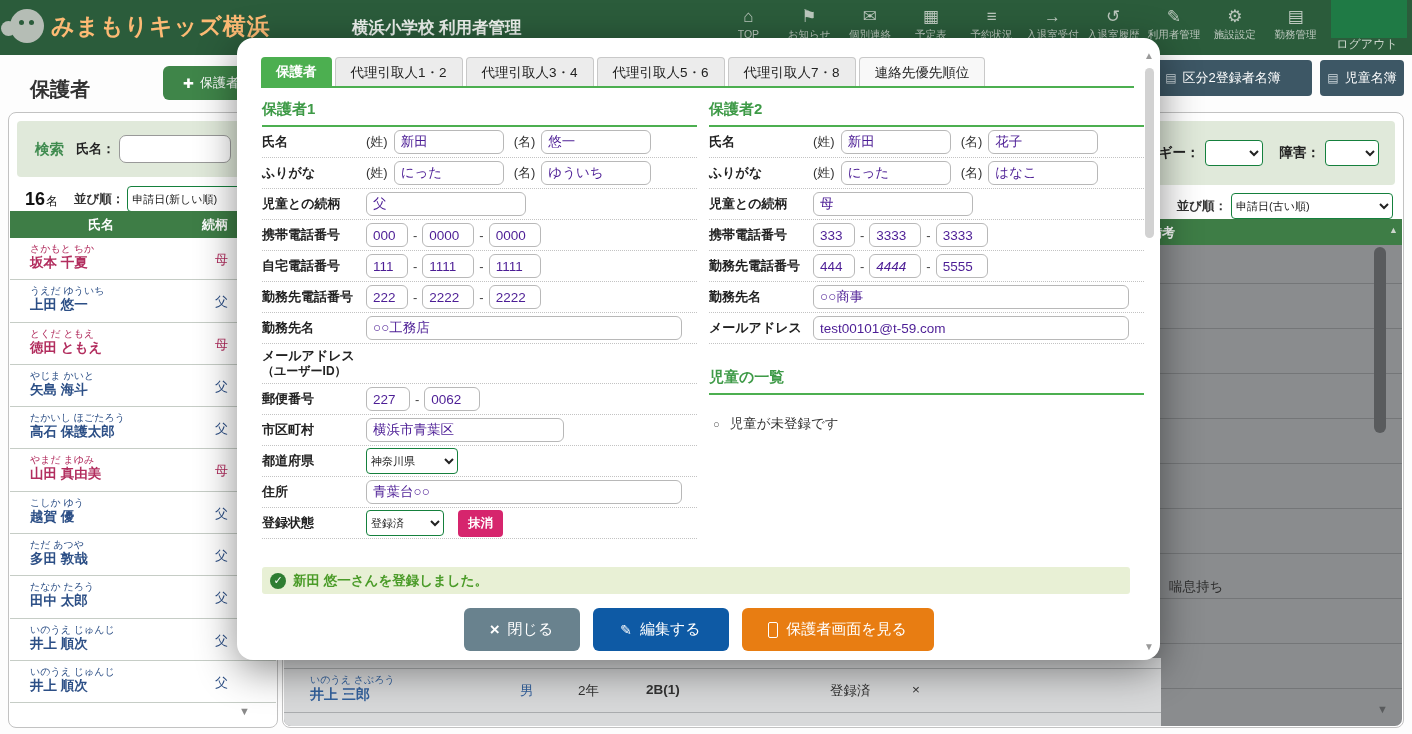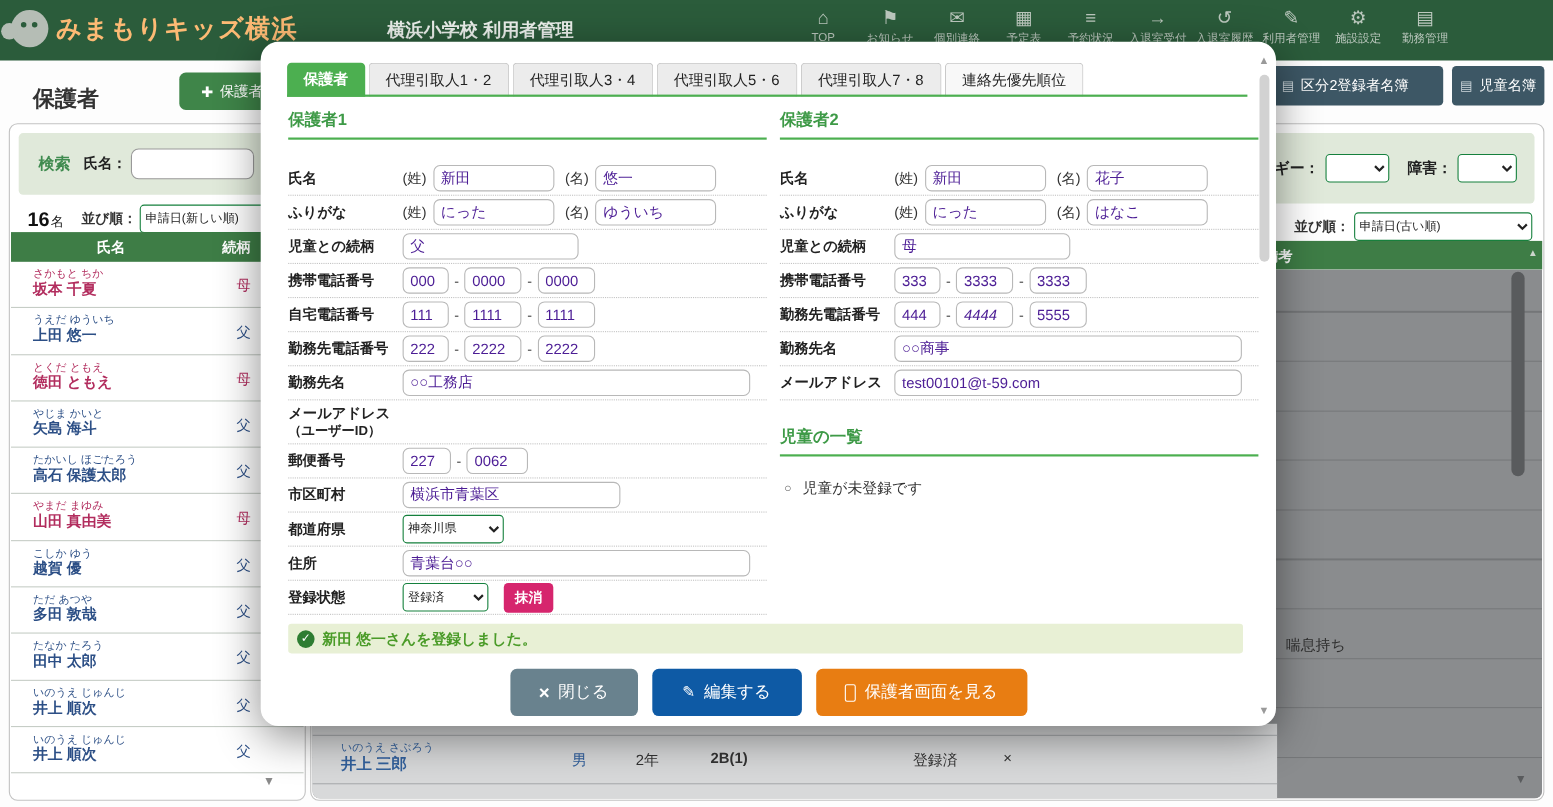--- a/index.html
+++ b/index.html
@@ -79,21 +79,21 @@
   
   .modal { position:absolute; left:237px; top:38px; width:923px; height:622px; background:#fff; border-radius:16px; box-shadow:0 10px 40px rgba(0,0,0,0.45); z-index:10; }
   .tabs { position:absolute; left:24px; top:19px; display:flex; gap:3px; }
   .tab { font-size:13.5px; padding:6px 15px; border-radius:4px 4px 0 0; cursor:pointer; white-space:nowrap; }
   .tab.active { background:#4caf50; color:#fff; font-weight:bold; }
   .tab.inactive { background:#ececec; border:1px solid #c9c9c9; border-bottom:none; color:#222; }
   .tab.light { background:#f8f8f8; }
   .tab-line { position:absolute; left:24px; right:26px; top:48px; height:2px; background:#4caf50; }
   .cols { position:absolute; left:25px; top:62px; display:flex; gap:12px; }
   .col { width:435px; }
-  .sec-head { color:#3e9a47; font-size:15px; font-weight:bold; padding-bottom:6px; border-bottom:2px solid #4caf50; margin-bottom:20px; }
+  .sec-head { color:#3e9a47; font-size:15px; font-weight:bold; padding-bottom:6px; border-bottom:2px solid #4caf50; margin-bottom:0; }
   .frow { min-height:31px; display:flex; align-items:center; border-bottom:1px dotted #c3c3c3; }
   .frow.tall { min-height:40px; }
   .flabel { width:104px; font-size:13px; font-weight:bold; color:#222; flex-shrink:0; line-height:1.25; }
   .flabel .l2 { font-size:12px; display:block; }
   .fcontent { display:flex; align-items:center; gap:4px; font-size:13px; }
   .fcontent input { height:24px; border:1.5px solid #b8b8b8; border-radius:6px; padding:0 6px; font-size:13.5px; color:#4c1d95; font-family:inherit; }
   .fcontent .pfx { margin:0 2px 0 6px; }
   .fcontent .pfx:first-child { margin-left:0; }
   .dash { color:#444; margin:0 1px; }
   .del-btn { background:#d6256d; color:#fff; border:none; border-radius:4px; font-size:12.5px; font-weight:bold; padding:5px 10px; margin-left:10px; cursor:pointer; }
@@ -160,20 +160,24 @@
       </div>
       <div class="nav-item">
         <span class="nav-ico">⚙</span>
         <span class="nav-label">施設設定</span>
       </div>
       <div class="nav-item">
         <span class="nav-ico">▤</span>
         <span class="nav-label">勤務管理</span>
       </div>
     </div>
+  <div class="logout">
+    <span class="logout-rect"></span>
+    <span class="logout-label">ログアウト</span>
+  </div>
 </div>
 
 <div class="lp-title">保護者</div>
 <button class="reg-btn">
   <span>✚</span>
   <span>保護者登録</span>
 </button>
 
 <div class="card left-card">
   <div class="green-strip lc-search">

